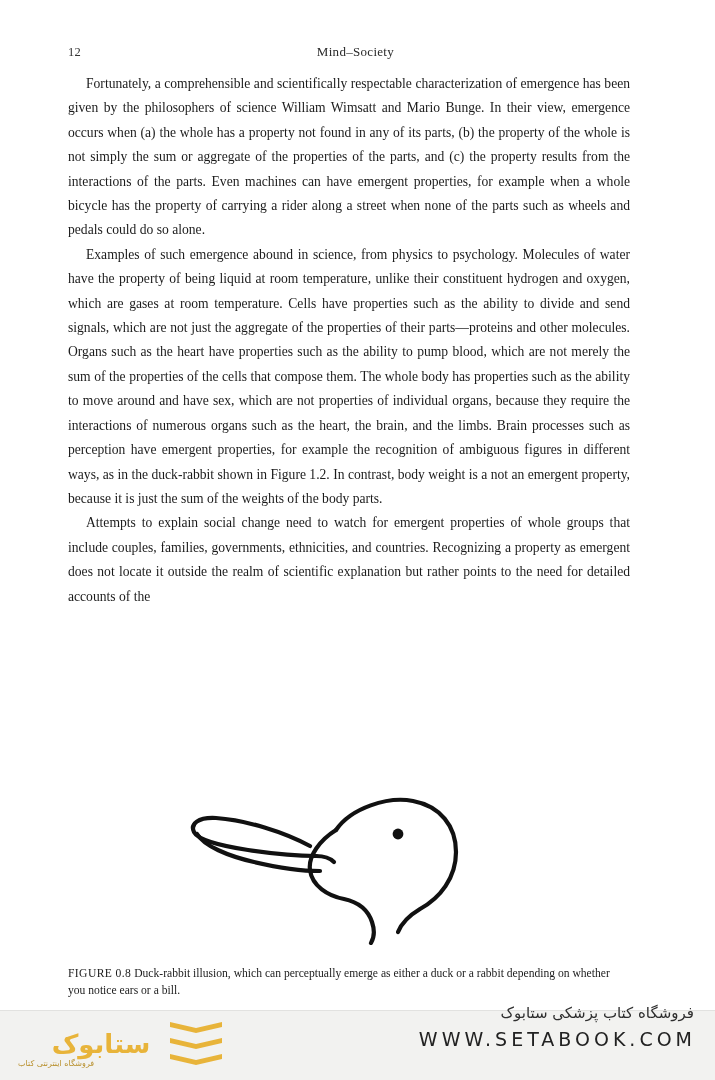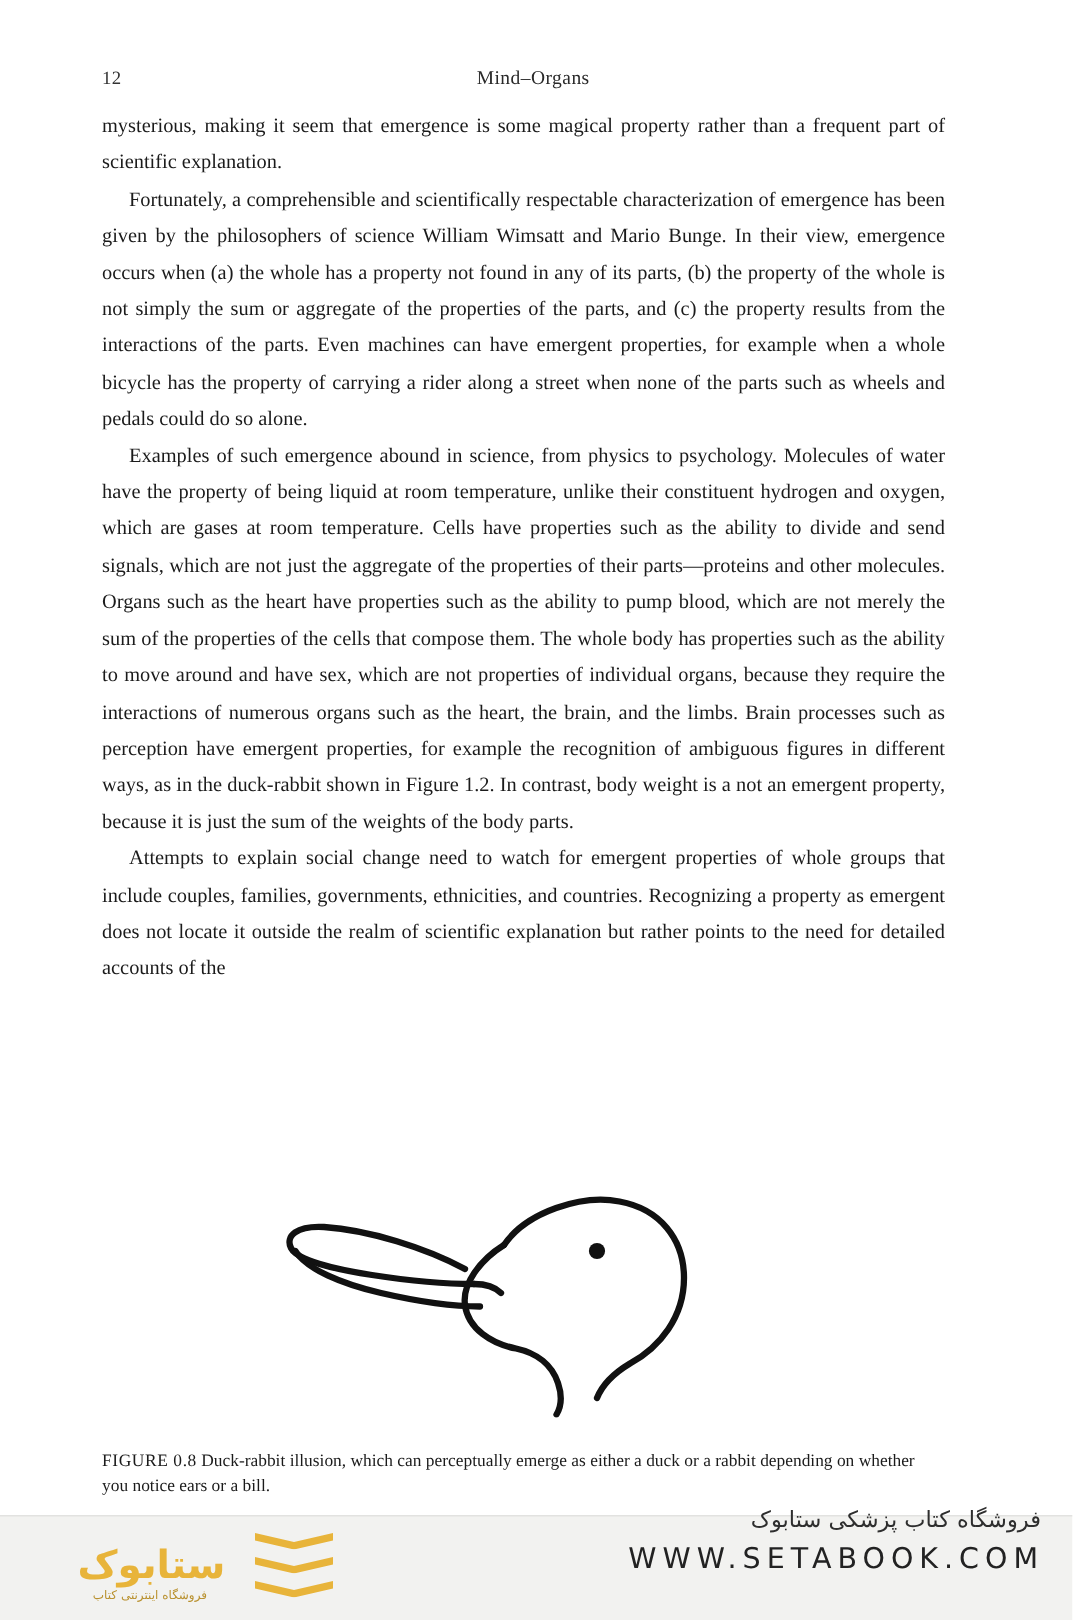--- a/index.html
+++ b/index.html
@@ -124,21 +124,21 @@
     color: #e8b43a;
     font-weight: bold;
     letter-spacing: -1px;
     margin-left: 46px;
   }
   .brand-logo .persian-sub {
     position: absolute;
     bottom: 2px;
     left: 0;
     width: 120px;
-    text-align: right;
+    text-align: left;
     font-size: 8px;
     color: #b9912f;
   }
   .chevrons {
     position: absolute;
     left: 170px;
     top: 1022px;
     width: 52px;
     height: 46px;
   }
@@ -177,25 +177,24 @@
     margin-top: 6px;
   }
 </style>
 </head>
 <body>
 
 <div class="page">
 
   <div class="header">
     <div class="folio">12</div>
-    <div class="running-head">Mind–Organs</div>
+    <div class="running-head">Mind–Society</div>
   </div>
 
   <div class="body-text">
-    <p>mysterious, making it seem that emergence is some magical property rather than a frequent part of scientific explanation.</p>
     <p class="indent">Fortunately, a comprehensible and scientifically respectable characterization of emergence has been given by the philosophers of science William Wimsatt and Mario Bunge. In their view, emergence occurs when (a) the whole has a property not found in any of its parts, (b) the property of the whole is not simply the sum or aggregate of the properties of the parts, and (c) the property results from the interactions of the parts. Even machines can have emergent properties, for example when a whole bicycle has the property of carrying a rider along a street when none of the parts such as wheels and pedals could do so alone.</p>
     <p class="indent">Examples of such emergence abound in science, from physics to psychology. Molecules of water have the property of being liquid at room temperature, unlike their constituent hydrogen and oxygen, which are gases at room temperature. Cells have properties such as the ability to divide and send signals, which are not just the aggregate of the properties of their parts—proteins and other molecules. Organs such as the heart have properties such as the ability to pump blood, which are not merely the sum of the properties of the cells that compose them. The whole body has properties such as the ability to move around and have sex, which are not properties of individual organs, because they require the interactions of numerous organs such as the heart, the brain, and the limbs. Brain processes such as perception have emergent properties, for example the recognition of ambiguous figures in different ways, as in the duck-rabbit shown in Figure 1.2. In contrast, body weight is a not an emergent property, because it is just the sum of the weights of the body parts.</p>
     <p class="indent">Attempts to explain social change need to watch for emergent properties of whole groups that include couples, families, governments, ethnicities, and countries. Recognizing a property as emergent does not locate it outside the realm of scientific explanation but rather points to the need for detailed accounts of the</p>
   </div>
 
   <div class="figure-area">
     <svg class="figure-svg" width="330" height="175" viewBox="0 0 330 175">
       <g fill="none" stroke="#111111" stroke-width="4.2" stroke-linecap="round" stroke-linejoin="round">
 
         <path d="M148 60

